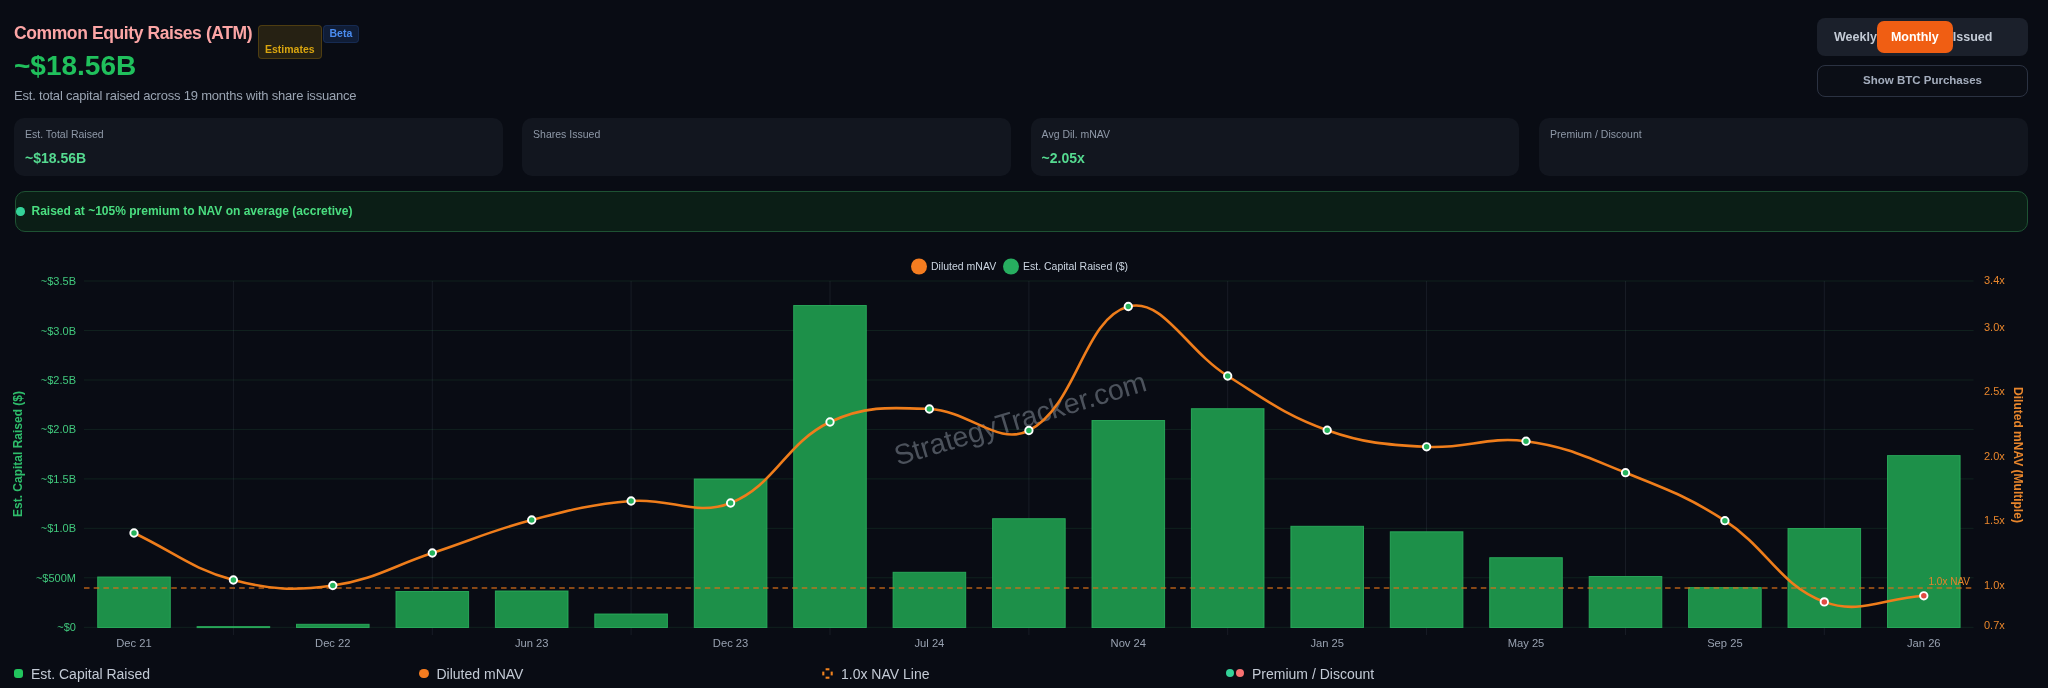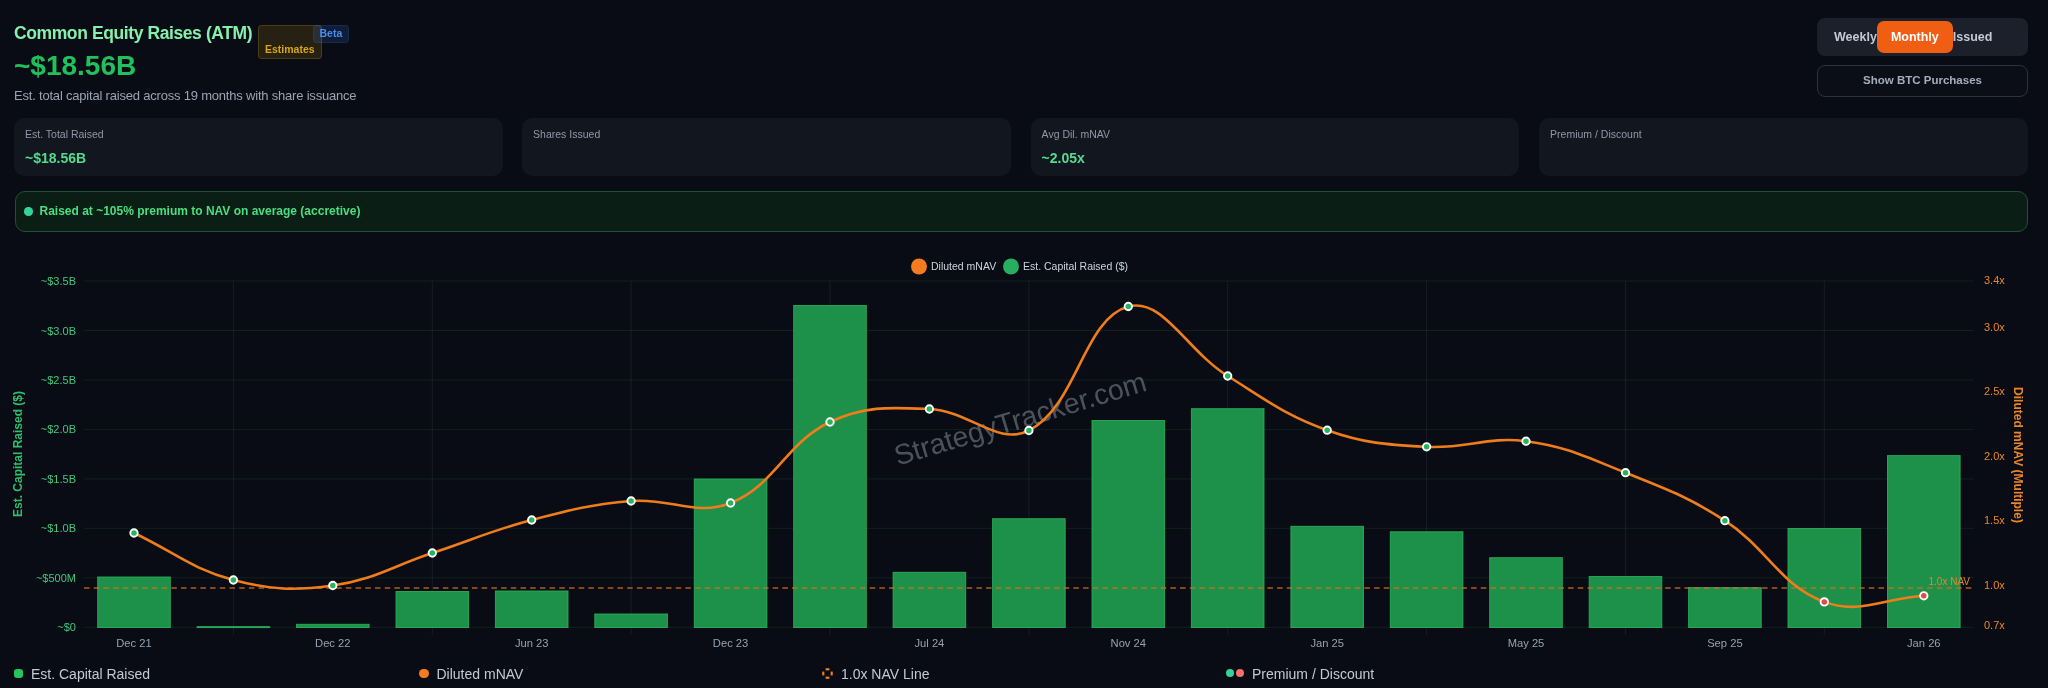--- a/index.html
+++ b/index.html
@@ -1,41 +1,41 @@
 <!DOCTYPE html>
 <html><head>
 <meta charset="utf-8">
 <style>
 * { margin:0; padding:0; box-sizing:border-box; }
 html,body { width:2048px; height:688px; background:#090c14; overflow:hidden;
   font-family:"Liberation Sans", sans-serif; }
 .abs { position:absolute; }
-.title { left:14px; top:24px; font-size:17.5px; font-weight:bold; color:#86efac; letter-spacing:-0.4px; line-height:19px; }
+.title { left:14px; top:24px; font-size:17.5px; font-weight:bold; color:#fca5a5; letter-spacing:-0.4px; line-height:19px; }
 .badge { position:absolute; font-size:10.5px; font-weight:bold; border-radius:4px; height:17.5px; line-height:15.5px; top:25px; }
 .badge-est { left:258px; color:#d9a50f; background:rgba(217,165,15,0.14); border:1px solid rgba(217,165,15,0.22); padding:16px 6px; }
-.badge-beta { left:313px; color:#4a8cf0; background:rgba(59,130,246,0.15); border:1px solid rgba(59,130,246,0.15); padding:0 5.5px; }
+.badge-beta { left:323px; color:#4a8cf0; background:rgba(59,130,246,0.15); border:1px solid rgba(59,130,246,0.15); padding:0 5.5px; }
 .bignum { left:14px; top:53px; font-size:28px; font-weight:bold; color:#20c05c; line-height:26px; }
 .subtitle { left:14px; top:89px; font-size:13px; color:#9aa4b2; letter-spacing:-0.2px; line-height:14px; }
 .seg { left:1817px; top:18px; width:211px; height:38px; background:#1b202b; border-radius:8px;
   display:flex; align-items:center; padding:17px; }
 .seg-btn { flex:1; text-align:center; font-size:12.5px; font-weight:bold; color:#c3cad5; line-height:32px; }
 .seg-active { flex:0 0 76px; background:#f05e13; color:#ffffff; border-radius:7px; }
 .seg-btn:last-child { padding-right:20px; }
 .btcbtn { left:1817px; top:65px; width:211px; height:32px; border:1px solid #2b3242; border-radius:8px;
   color:#a4adbd; font-size:11.5px; font-weight:bold; text-align:center; line-height:29px; background:rgba(255,255,255,0.01); }
 .card { position:absolute; top:117.5px; height:58px; background:#12161f; border-radius:10px; padding:9px 11px 0 11px; }
 .card-label { font-size:10.5px; color:#8f99a8; line-height:12px; margin-top:1px; }
 .card-value { font-size:14px; font-weight:bold; margin-top:10px; line-height:16px; }
 .v-green { color:#55da90; }
 .v-blue { color:#5ea3f7; }
 .v-sub { color:#8f99a8; font-size:11px; font-weight:normal; }
 .v-slash { color:#6b7280; }
 .v-red { color:#f87171; }
 .banner { left:15px; top:191px; width:2013px; height:40.5px; background:#0b1e16; border:1px solid #1e5233;
-  border-radius:10px; display:flex; align-items:center; padding-left:8px; }
+  border-radius:10px; display:flex; align-items:center; }
 .banner-dot { width:8.5px; height:8.5px; border-radius:50%; background:#34d399; margin-right:7px; flex:none; }
 .banner-text { color:#4ade80; font-size:12px; font-weight:bold; }
 .bleg { position:absolute; top:667.5px; display:flex; align-items:flex-start; }
 .bleg-t { color:#c3cad5; font-size:14px; margin-left:8px; line-height:12px; }
 .sw { display:inline-block; }
 .sw.sq { width:9px; height:9px; border-radius:3px; background:#22c55e; margin-top:1px; }
 .sw.ci { width:9.5px; height:9.5px; border-radius:50%; margin-top:1px; }
 </style>
 </head>
 <body>

